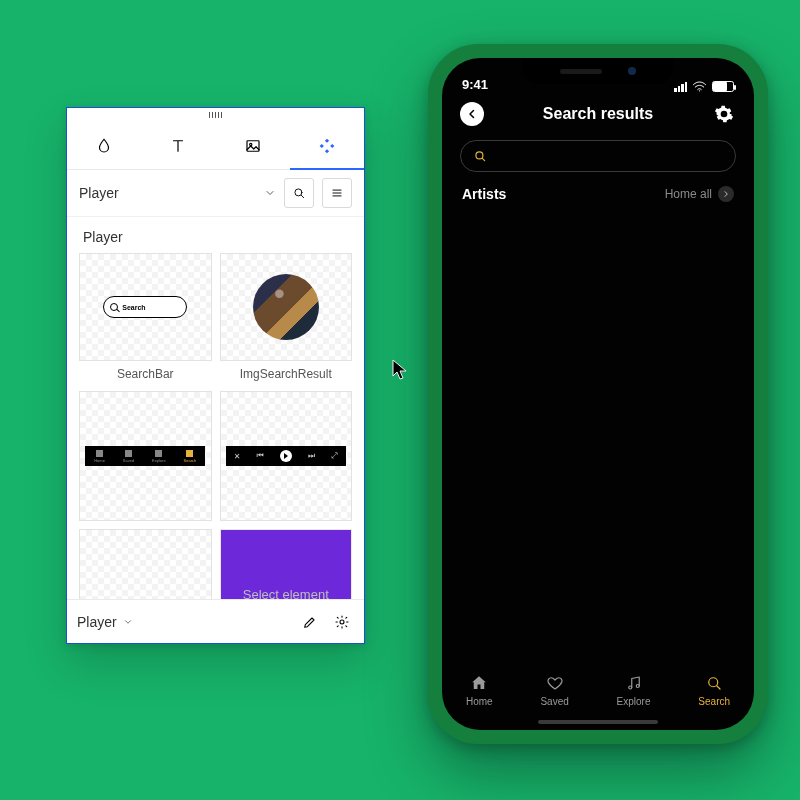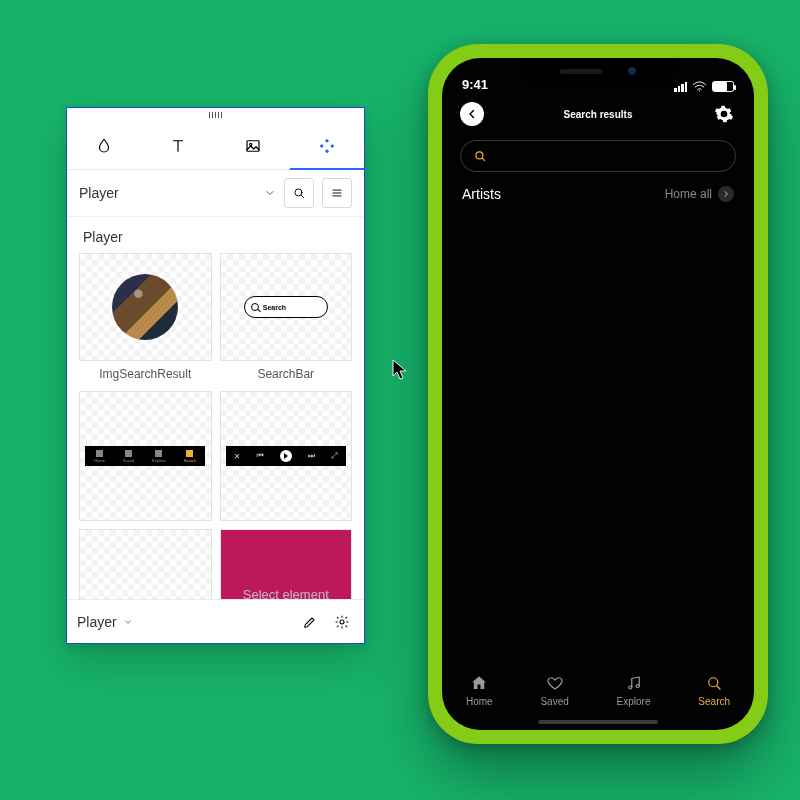--- a/index.html
+++ b/index.html
@@ -120,21 +120,21 @@
 
   
   .cursor-ptr {
     position:absolute; left:392px; top:359px; width:16px; height:22px;
   }
 
   
   .phone {
     position:absolute; left:428px; top:44px;
     width:340px; height:700px;
-    border-radius:50px; background:#84cc16;
+    border-radius:50px; background:#15803d;
     box-shadow: 0 30px 60px rgba(0,0,0,.35), 0 4px 16px rgba(0,0,0,.25);
     padding:14px;
   }
   .screen {
     width:100%; height:100%; background:#020202; border-radius:38px; position:relative; overflow:hidden;
     display:flex; flex-direction:column;
   }
   .notch {
     position:absolute; top:0; left:50%; transform:translateX(-50%);
     width:150px; height:26px; background:#000; border-bottom-left-radius:16px; border-bottom-right-radius:16px;
@@ -155,36 +155,36 @@
   .batt::after{content:"";position:absolute;right:-3px;top:3px;width:2px;height:5px;background:#fff;border-radius:1px;}
   .batt i{display:block;height:100%;width:70%;background:#fff;border-radius:1px;}
 
   .app-header {
     display:flex; align-items:center; justify-content:space-between; padding:8px 18px 6px;
   }
   .back-circle {
     width:24px;height:24px;border-radius:50%;background:#fff;display:flex;align-items:center;justify-content:center;cursor:pointer;
   }
   .back-circle svg{width:12px;height:12px;}
-  .hdr-title { color:#fff; font-size:10px; font-weight:600; }
+  .hdr-title { color:#fff; font-size:16px; font-weight:600; }
   .gear-btn { width:24px;height:24px;display:flex;align-items:center;justify-content:center;cursor:pointer;color:#fff; }
 
   .search-pill {
     margin:8px 18px 14px; height:32px; border:1px solid #3a3a3a; border-radius:16px;
     display:flex; align-items:center; padding:0 12px; gap:8px;
   }
   .search-pill .mag { color:#e7b23a; }
   .search-pill input {
     flex:1; background:transparent; border:none; outline:none; color:#fff; font-size:13px;
   }
 
   .section-row {
     display:flex; align-items:center; justify-content:space-between; padding:0 20px;
   }
-  .sec-label { color:#fff; font-size:14px; font-weight:400; }
+  .sec-label { color:#fff; font-size:14px; font-weight:700; }
   .viewall { display:flex; align-items:center; gap:6px; color:#8a8a8a; font-size:12px; cursor:pointer; }
   .viewall .chev {
     width:16px;height:16px;border-radius:50%;background:#2b2b2b;display:flex;align-items:center;justify-content:center;
   }
 
   .content { flex:1; }
 
   .bottom-nav {
     height:64px; display:flex; justify-content:space-around; align-items:center;
     padding-bottom:16px;
@@ -262,33 +262,33 @@
         </svg>
     </div>
   </div>
 
   <div class="section-title">Player</div>
 
   <div class="grid">
 
     <div class="card">
       <div class="thumb">
-          <div class="avatar-circle"></div>
-        </div>
-      <div class="cap">ImgSearchResult</div>
-    </div>
-
-    <div class="card">
-      <div class="thumb">
         <div class="mini-search">
           <span class="mini-mag"></span>
           <span class="lbl">Search</span>
         </div>
       </div>
       <div class="cap">SearchBar</div>
+    </div>
+
+    <div class="card">
+      <div class="thumb">
+          <div class="avatar-circle"></div>
+        </div>
+      <div class="cap">ImgSearchResult</div>
     </div>
 
     <div class="card">
       <div class="thumb">
         <div class="mini-nav">
           <div class="it">
               <div class="ic"></div>
               <div class="tx">Home</div>
             </div>
           <div class="it">
@@ -318,21 +318,21 @@
         </div>
       </div>
     </div>
 
     <div class="card">
       <div class="thumb"></div>
 
     </div>
 
     <div class="card">
-      <div class="thumb" style="background:#be185d;border-color:#e8e8e8">
+      <div class="thumb" style="background:#6d28d9;border-color:#e8e8e8">
         <span class="placeholder-text">Select element</span>
       </div>
     </div>
 
   </div>
 
   <div class="panel-footer">
     <div class="dd2">
       <span>Player</span>
       <svg width="10" height="10" viewBox="0 0 24 24" class="stroke">

